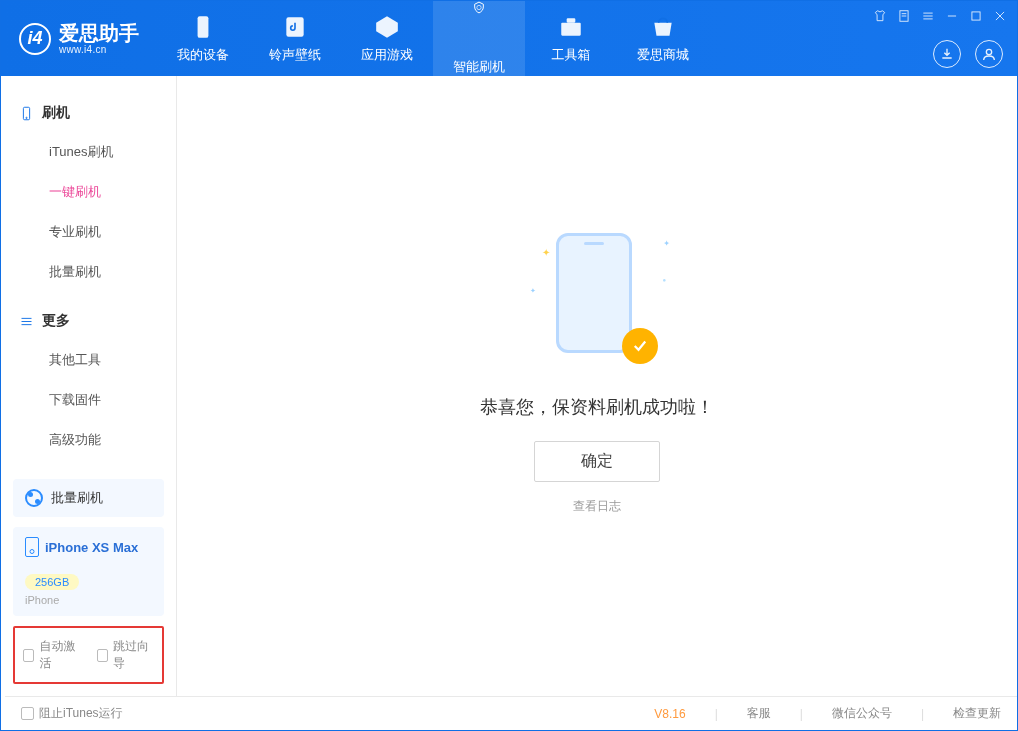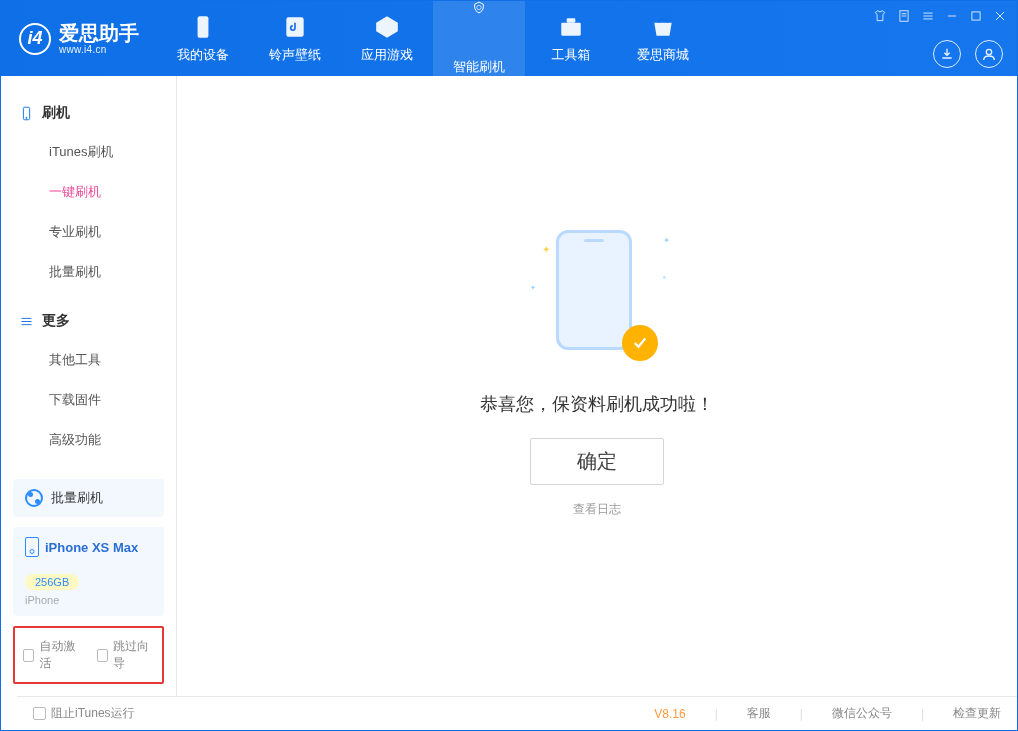--- a/index.html
+++ b/index.html
@@ -57,25 +57,25 @@
   .phone::before { content:''; position:absolute; top:6px; left:50%; transform:translateX(-50%); width:20px; height:3px; background:#b9d9ff; border-radius:2px; }
   .check-badge { position:absolute; right:-6px; bottom:3px; width:36px; height:36px; background:#ffb300; border-radius:50%; display:flex; align-items:center; justify-content:center; }
   .check-badge svg { width:18px; height:18px; stroke:#fff; stroke-width:3; fill:none; }
   .sparkle { position:absolute; color:#ffd24d; font-size:10px; }
   .sparkle.s1 { left:0; top:20px; }
   .sparkle.s2 { left:-12px; top:60px; font-size:7px; color:#9bd1ff; }
   .sparkle.s3 { right:-18px; top:12px; font-size:8px; color:#9bd1ff; }
   .sparkle.s4 { right:-14px; top:50px; color:#b5e0ff; font-size:6px; }
 
   .success-text { margin-top:28px; font-size:18px; color:#333; font-weight:500; }
-  .ok-btn { margin-top:22px; border:1px solid #d5d5d5; background:#fff; padding:9px 46px; font-size:20px; color:#444; cursor:pointer; border-radius:2px; }
+  .ok-btn { margin-top:22px; border:1px solid #d5d5d5; background:#fff; padding:9px 46px; font-size:16px; color:#444; cursor:pointer; border-radius:2px; }
   .log-link { margin-top:16px; font-size:12px; color:#999; cursor:pointer; }
 
   
-  .footer { position:absolute; left:16px; right:0; bottom:0; height:34px; border-top:1px solid #e9e9e9; display:flex; align-items:center; padding:0 16px; font-size:12px; color:#888; }
+  .footer { position:absolute; left:4px; right:0; bottom:0; height:34px; border-top:1px solid #e9e9e9; display:flex; align-items:center; padding:0 16px; font-size:12px; color:#888; }
   .footer .chk { color:#888; }
   .footer-right { margin-left:auto; display:flex; align-items:center; gap:29px; }
   .f-sep { color:#ddd; }
   .ver { color:#ff9a3e; }
   .f-link { color:#888; cursor:pointer; }
 </style>
 </head>
 <body>
 
 <div class="header">

